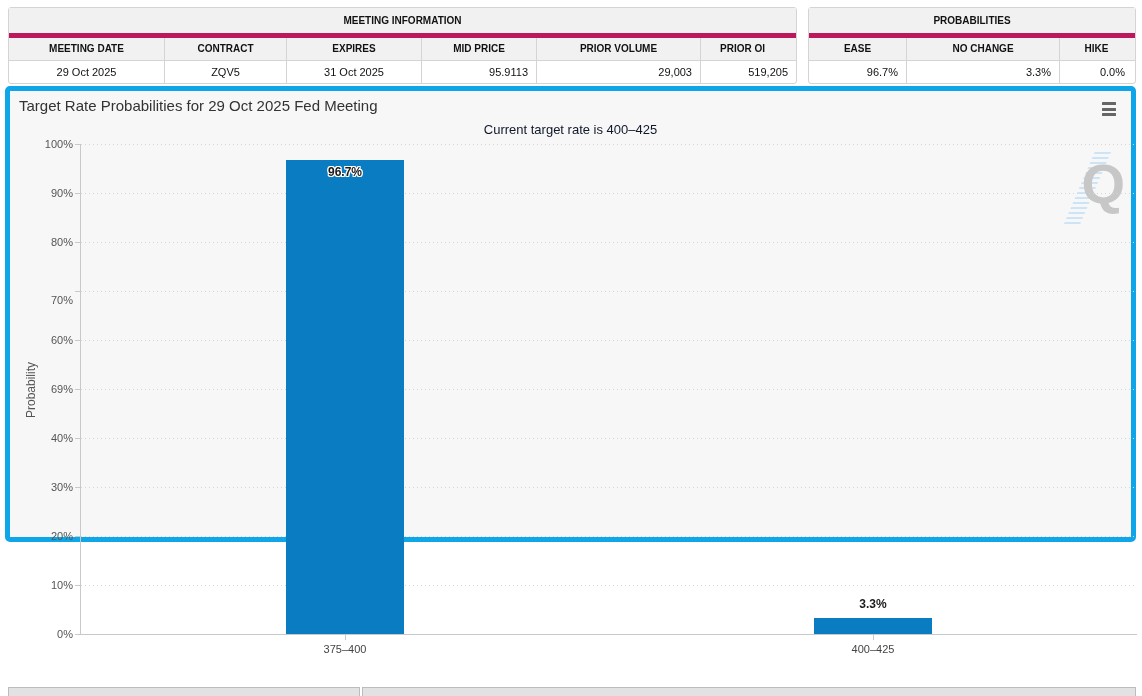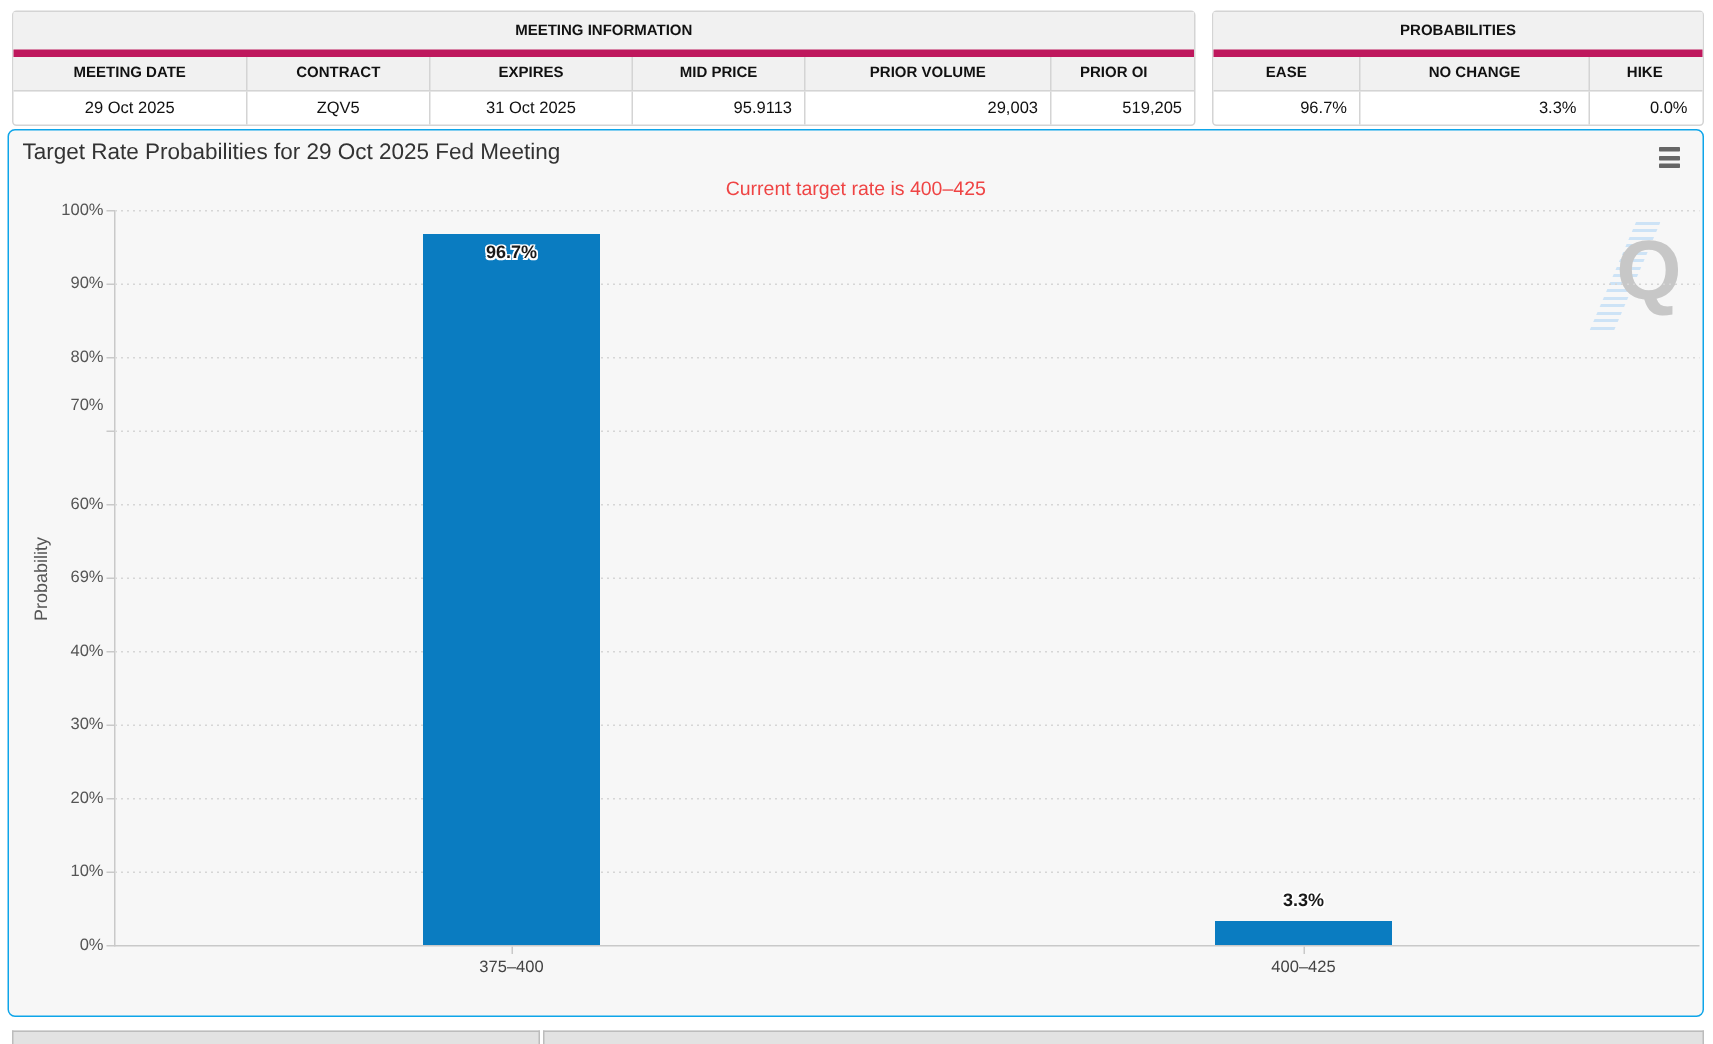--- a/index.html
+++ b/index.html
@@ -13,25 +13,25 @@
   .tbl-row{display:flex;}
   .tbl-head{background:#f1f1f1;border-bottom:1px solid #d4d4d4;}
   .tbl-cell{box-sizing:border-box;height:22px;line-height:22px;overflow:hidden;white-space:nowrap;}
   .tbl-head .tbl-cell{font-size:10px;font-weight:bold;color:#111;}
   .tbl-data .tbl-cell{font-size:11px;color:#111;}
   .tbl-cell + .tbl-cell{border-left:1px solid #d4d4d4;}
   .al-c{text-align:center;}
   .al-r{text-align:right;padding-right:8px;}
 
   
-  .chart{position:absolute;left:5px;top:86px;width:1131px;height:592px;background:#f7f7f7;
-         border:1px solid #0ea5e9;border-radius:5px;box-sizing:border-box;}
+  .chart{position:absolute;left:5px;top:86px;width:1131px;height:456px;background:#f7f7f7;
+         border:5px solid #0ea5e9;border-radius:5px;box-sizing:border-box;}
   .chart-title{position:absolute;left:9px;top:6px;font-size:15px;font-weight:500;color:#333;}
   .chart-subtitle{position:absolute;left:0;top:31px;width:100%;text-align:center;
-                  font-size:13px;color:#ef4444;}
+                  font-size:13px;color:#0f172a;}
   .menu-btn{position:absolute;right:12px;top:10px;width:20px;height:16px;cursor:pointer;
             display:flex;flex-direction:column;justify-content:space-between;padding:1px 3px;box-sizing:border-box;}
   .menu-btn span{display:block;height:3px;background:#666;border-radius:0.5px;}
 
   .plot{position:absolute;left:70px;top:53px;width:1056px;height:490px;
         border-left:1px solid #c9c9c9;border-bottom:1px solid #c9c9c9;box-sizing:content-box;}
   .gridline{position:absolute;left:0;width:1056px;height:1px;z-index:1;
             background:repeating-linear-gradient(to right,#d6d6d6 0 1px,transparent 1px 4px);}
   .ytick{position:absolute;left:-6px;width:5px;height:1px;background:#c9c9c9;}
   .ylabel{position:absolute;left:-66px;width:58px;text-align:right;font-size:11px;color:#555;}
@@ -127,21 +127,21 @@
         <div class="ytick" style="top: 294px;"></div>
         <div class="ylabel" style="top: 288px;">40%</div>
         <div class="gridline" style="top: 245px;"></div>
         <div class="ytick" style="top: 245px;"></div>
         <div class="ylabel" style="top: 239px;">69%</div>
         <div class="gridline" style="top: 196px;"></div>
         <div class="ytick" style="top: 196px;"></div>
         <div class="ylabel" style="top: 190px;">60%</div>
         <div class="gridline" style="top: 147px;"></div>
         <div class="ytick" style="top: 147px;"></div>
-        <div class="ylabel" style="top: 124px;">70%</div>
+        <div class="ylabel" style="top: 150px;">70%</div>
         <div class="gridline" style="top: 98px;"></div>
         <div class="ytick" style="top: 98px;"></div>
         <div class="ylabel" style="top: 92px;">80%</div>
         <div class="gridline" style="top: 49px;"></div>
         <div class="ytick" style="top: 49px;"></div>
         <div class="ylabel" style="top: 43px;">90%</div>
         <div class="gridline" style="top: 0px;"></div>
         <div class="ytick" style="top: 0px;"></div>
         <div class="ylabel" style="top: -6px;">100%</div>
         <div class="bar" style="left: 205px; width: 118px; height: 474px; background: rgb(10, 124, 193);"></div>

